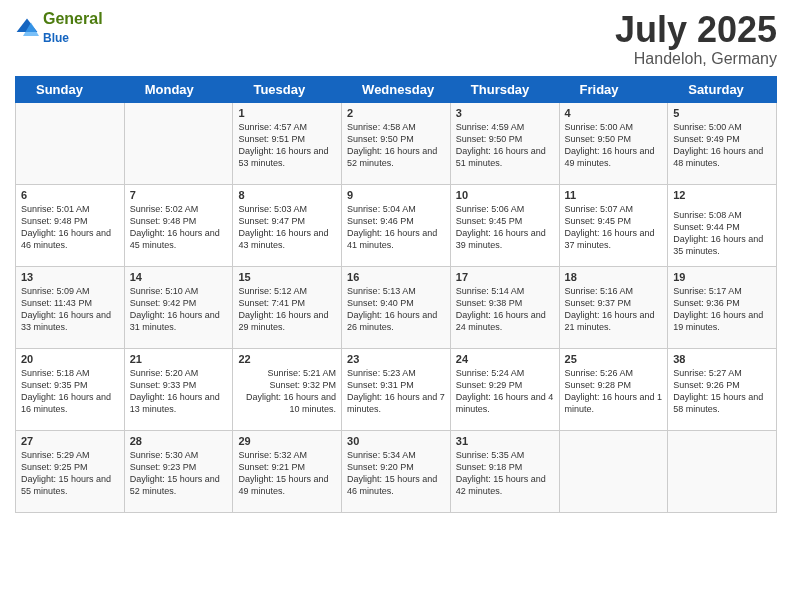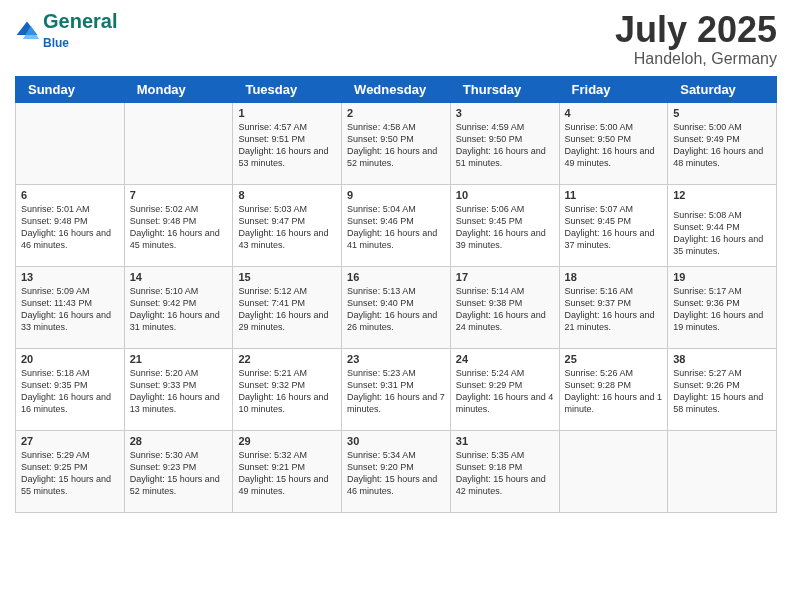--- a/index.html
+++ b/index.html
@@ -21,23 +21,23 @@
       justify-content: space-between;
       align-items: flex-start;
       margin-bottom: 8px;
     }
     .logo {
       display: flex;
       align-items: center;
       gap: 4px;
     }
     .logo-text-general {
-      font-size: 20px;
-      font-weight: bold;
-      color: #0f766e;
+      font-size: 16px;
+      font-weight: bold;
+      color: #4d7c0f;
     }
     .logo-text-blue {
       font-size: 12px;
       font-weight: bold;
       color: #1565c0;
     }
     .logo-icon {
       width: 24px;
       height: 24px;
     }
@@ -56,21 +56,21 @@
     }
     .calendar-table {
       width: 100%;
       border-collapse: collapse;
       table-layout: fixed;
     }
     .calendar-table thead tr th {
       background: #1565c0;
       color: #fff;
       text-align: left;
-      padding: 5px 12px;
+      padding: 5px 20px;
       font-size: 13px;
       font-weight: bold;
       border: 1px solid #1565c0;
     }
     .calendar-table tbody tr td {
       vertical-align: top;
       border: 1px solid #ccc;
       padding: 4px 5px;
       font-size: 9.5px;
       color: #333;
@@ -261,21 +261,21 @@
 Daylight: 16 hours and 16 minutes.</div>
           </td>
           <td>
             <span class="day-number">21</span>
             <div class="cell-text" style="white-space: pre-line;">Sunrise: 5:20 AM
 Sunset: 9:33 PM
 Daylight: 16 hours and 13 minutes.</div>
           </td>
           <td>
             <span class="day-number">22</span>
-            <div class="cell-text" style="white-space: pre-line;">Sunrise: 5:21 AM
+            <div class="cell-text" style="white-space: pre-line; text-align: right;">Sunrise: 5:21 AM
 Sunset: 9:32 PM
 Daylight: 16 hours and 10 minutes.</div>
           </td>
           <td>
             <span class="day-number">23</span>
             <div class="cell-text" style="white-space: pre-line;">Sunrise: 5:23 AM
 Sunset: 9:31 PM
 Daylight: 16 hours and 7 minutes.</div>
           </td>
           <td>

